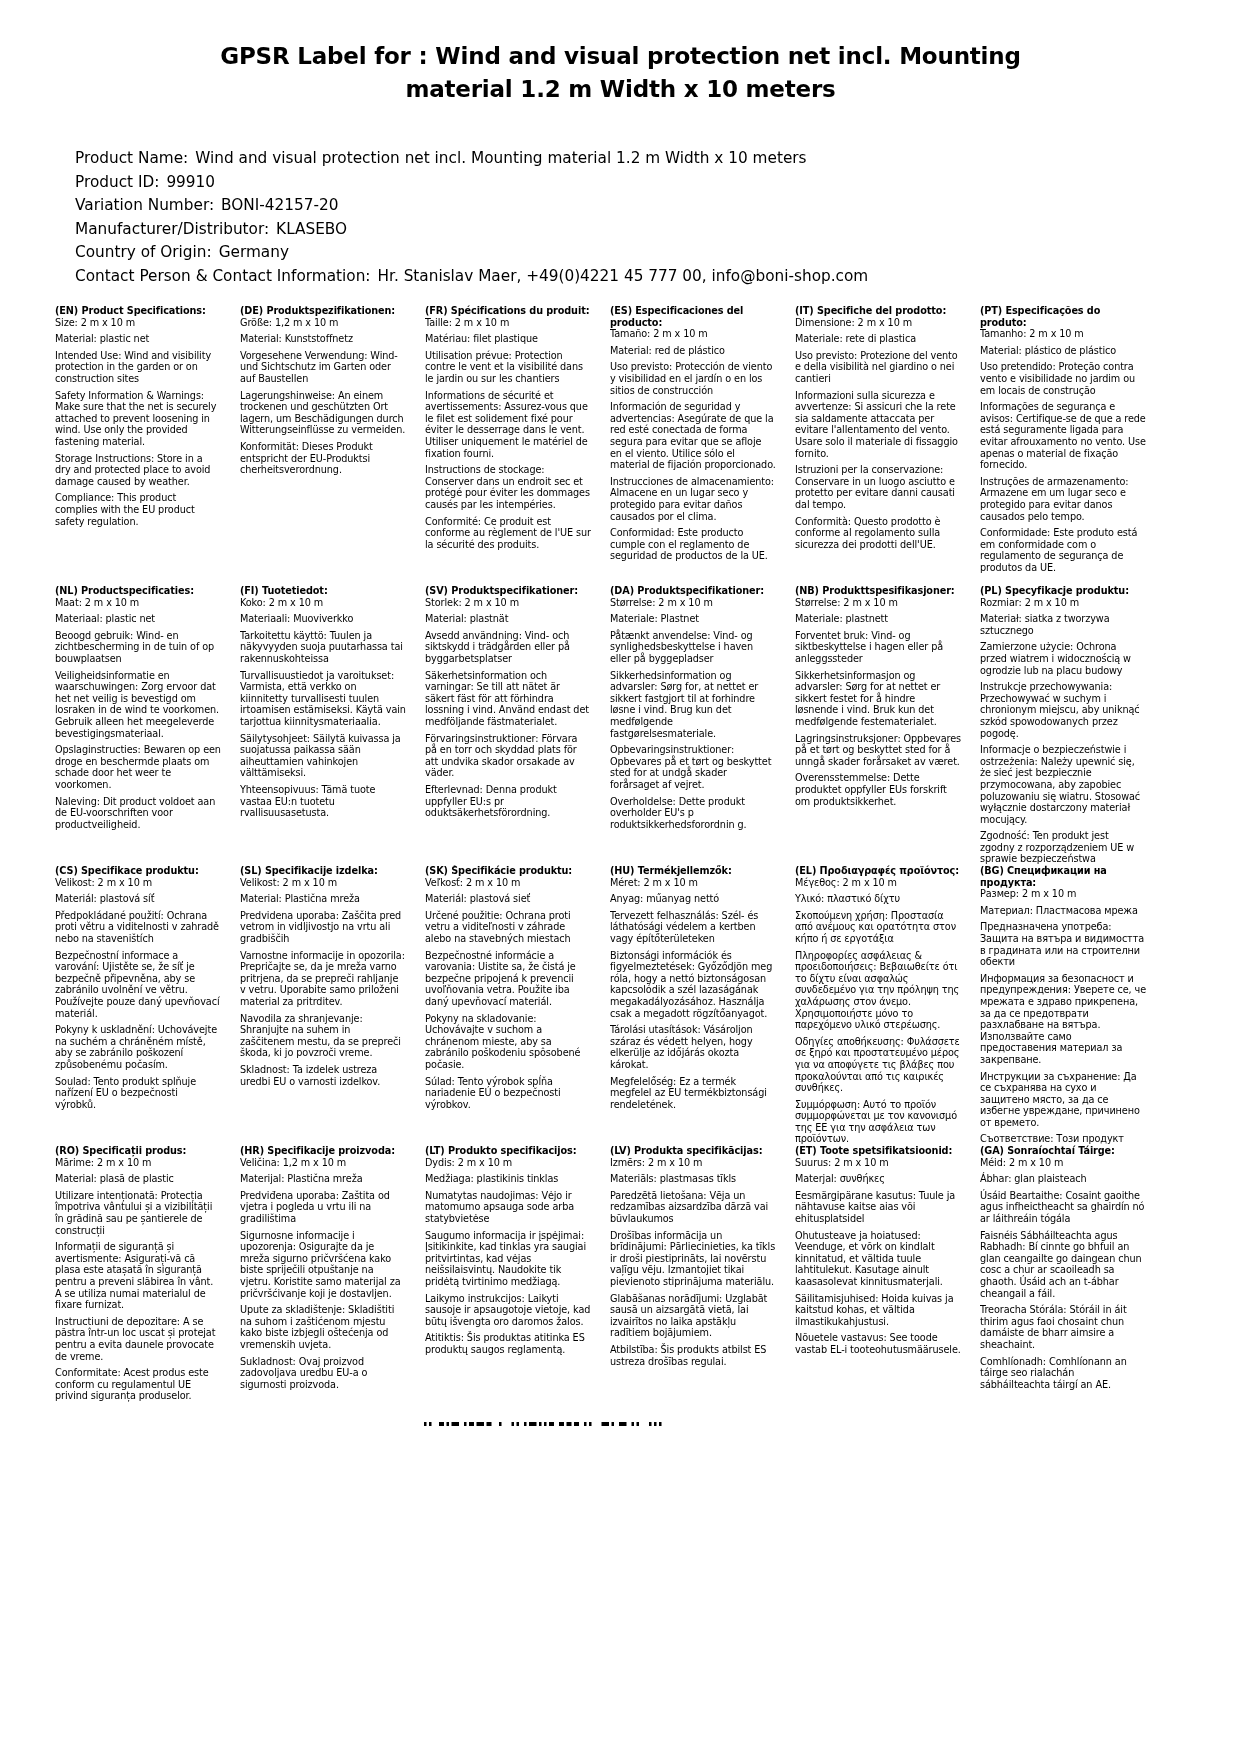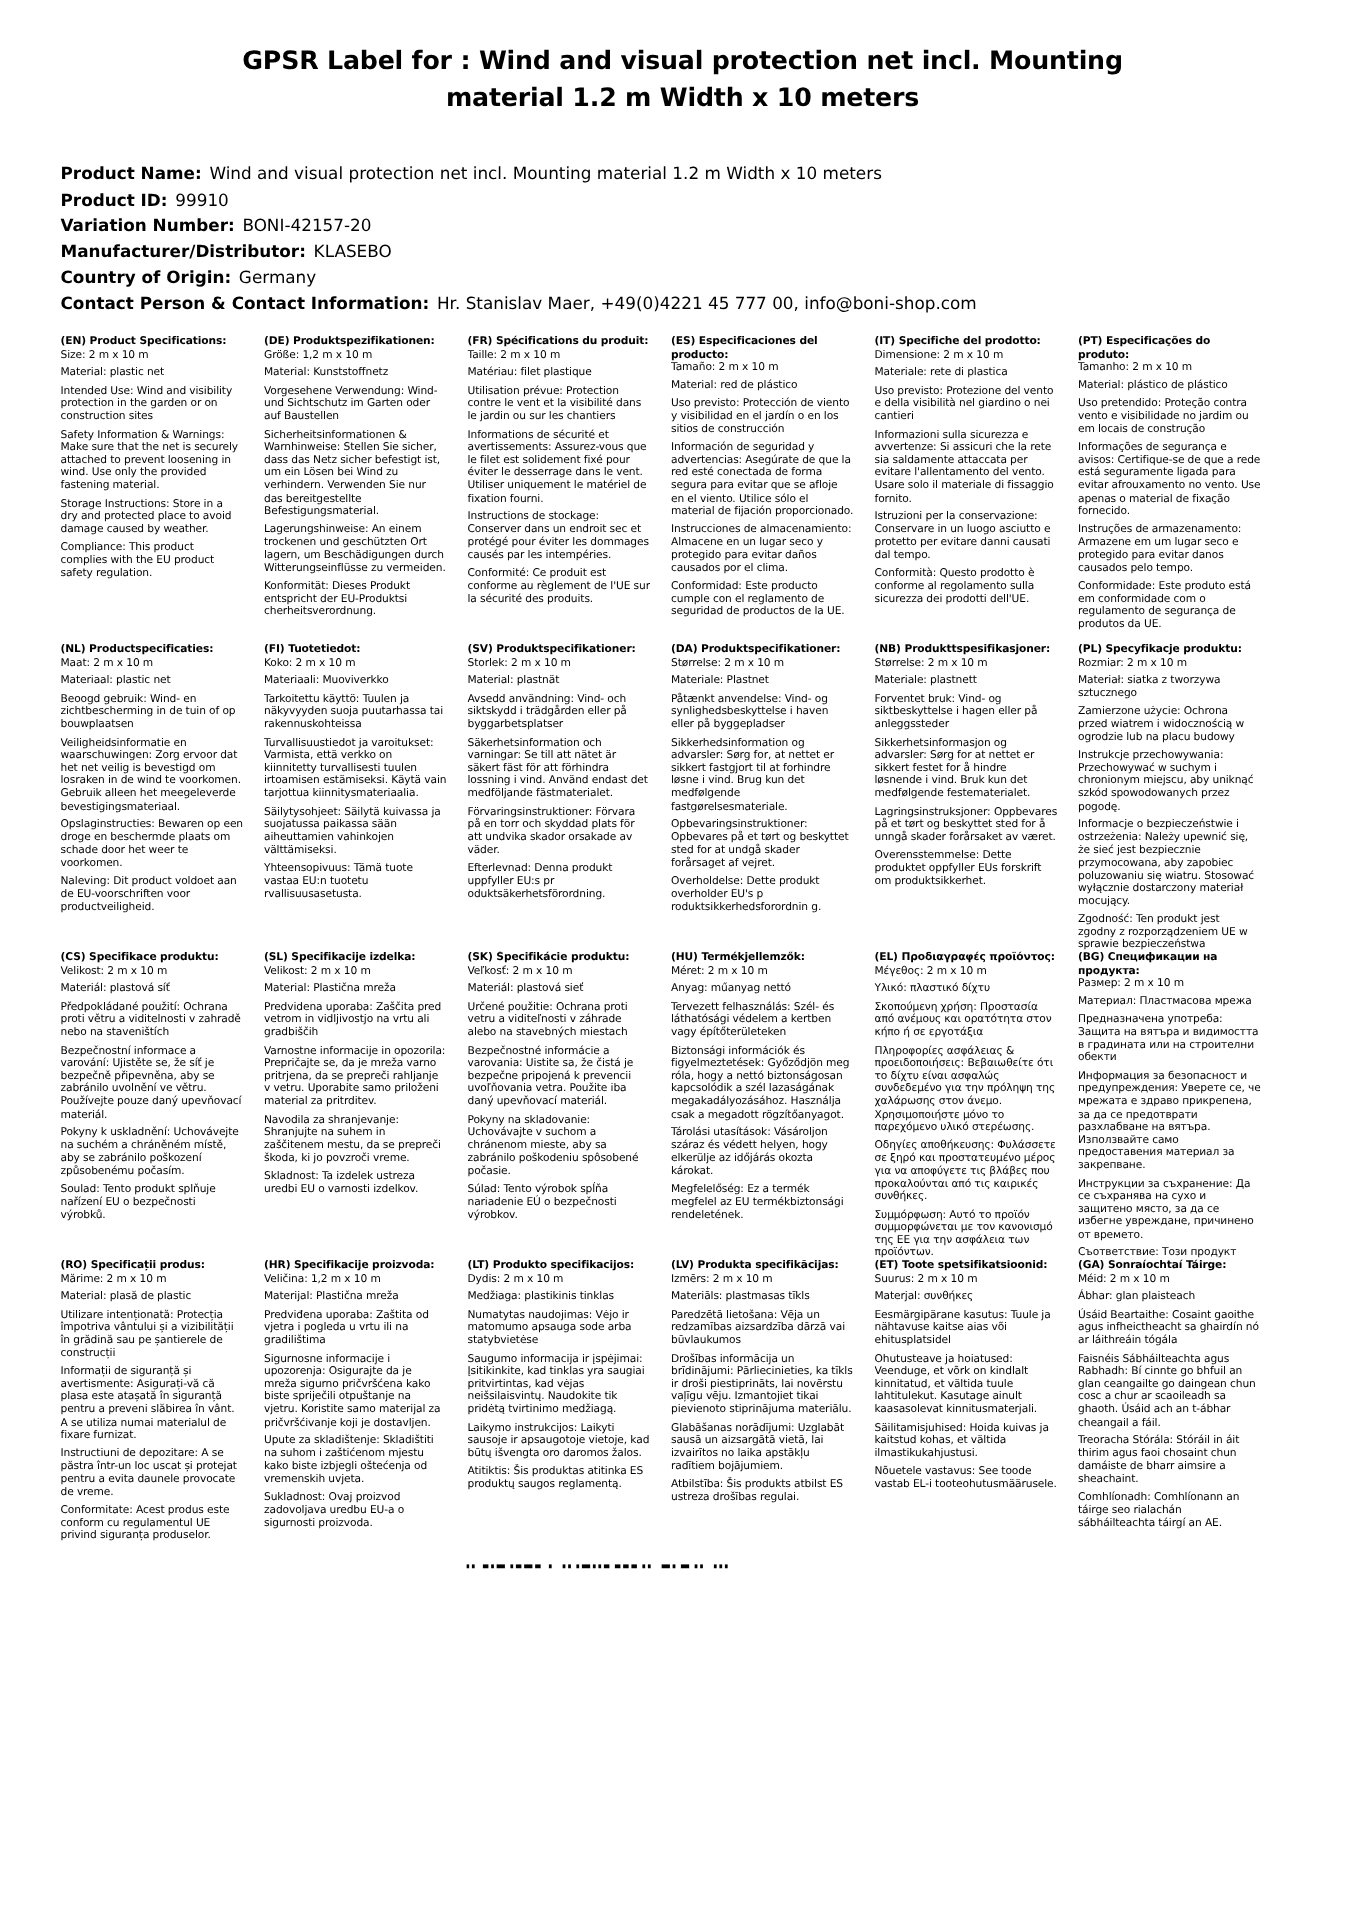--- a/index.html
+++ b/index.html
@@ -7,21 +7,21 @@
     position:relative; width:1241px; height:1426px; background:#fff;
     font-family:"DejaVu Sans","Liberation Sans",sans-serif; color:#000; overflow:hidden;
   }
   .title {
     position:absolute; top:40px; left:0; width:100%; margin:0;
     text-align:center; font-size:23px; font-weight:bold; line-height:33px;
     white-space:pre-line; letter-spacing:-0.2px;
   }
   .info { position:absolute; top:147px; left:55px; font-size:15.3px; line-height:23.5px; }
   .info-line { white-space:nowrap; }
-  .info-label { font-weight:bold; margin-right:7px; }
+  .info-label { font-weight:normal; margin-right:7px;margin-left:20px; }
   .specs-grid {
     position:absolute; top:305px; left:55px;
     display:grid; grid-template-columns:repeat(6,166px); column-gap:19px; grid-auto-rows:280px;
     font-size:9.7px; line-height:11.6px; letter-spacing:-0.1px;
   }
   .spec-block { overflow:hidden; }
   .spec-heading { font-weight:bold; }
   .spec-para { margin-top:5px; }
   .barcode-bars { position:absolute; left:424px; top:1422px; }
   .barcode-bars rect { fill:#000; }
@@ -67,21 +67,20 @@
           <div class="spec-para">Compliance: This product complies with the EU product safety regulation.</div>
         </div>
   </div>
 
   <div class="spec-block">
     <div class="spec-heading">(DE) Produktspezifikationen:</div>
     <div class="spec-size">Größe: 1,2 m x 10 m</div>
     <div class="spec-paras">
           <div class="spec-para">Material: Kunststoffnetz</div>
           <div class="spec-para">Vorgesehene Verwendung: Wind- und Sichtschutz im Garten oder auf Baustellen</div>
-          <div class="spec-para">Sicherheitsinformationen &amp; Warnhinweise: Stellen Sie sicher, dass das Netz sicher befestigt ist, um ein Lösen bei Wind zu verhindern. Verwenden Sie nur das bereitgestellte Befestigungsmaterial.</div>
           <div class="spec-para">Lagerungshinweise: An einem trockenen und geschützten Ort lagern, um Beschädigungen durch Witterungseinflüsse zu vermeiden.</div>
           <div class="spec-para">Konformität: Dieses Produkt entspricht der EU-Produktsi cherheitsverordnung.</div>
         </div>
   </div>
 
   <div class="spec-block">
     <div class="spec-heading">(FR) Spécifications du produit:</div>
     <div class="spec-size">Taille: 2 m x 10 m</div>
     <div class="spec-paras">
           <div class="spec-para">Matériau: filet plastique</div>

